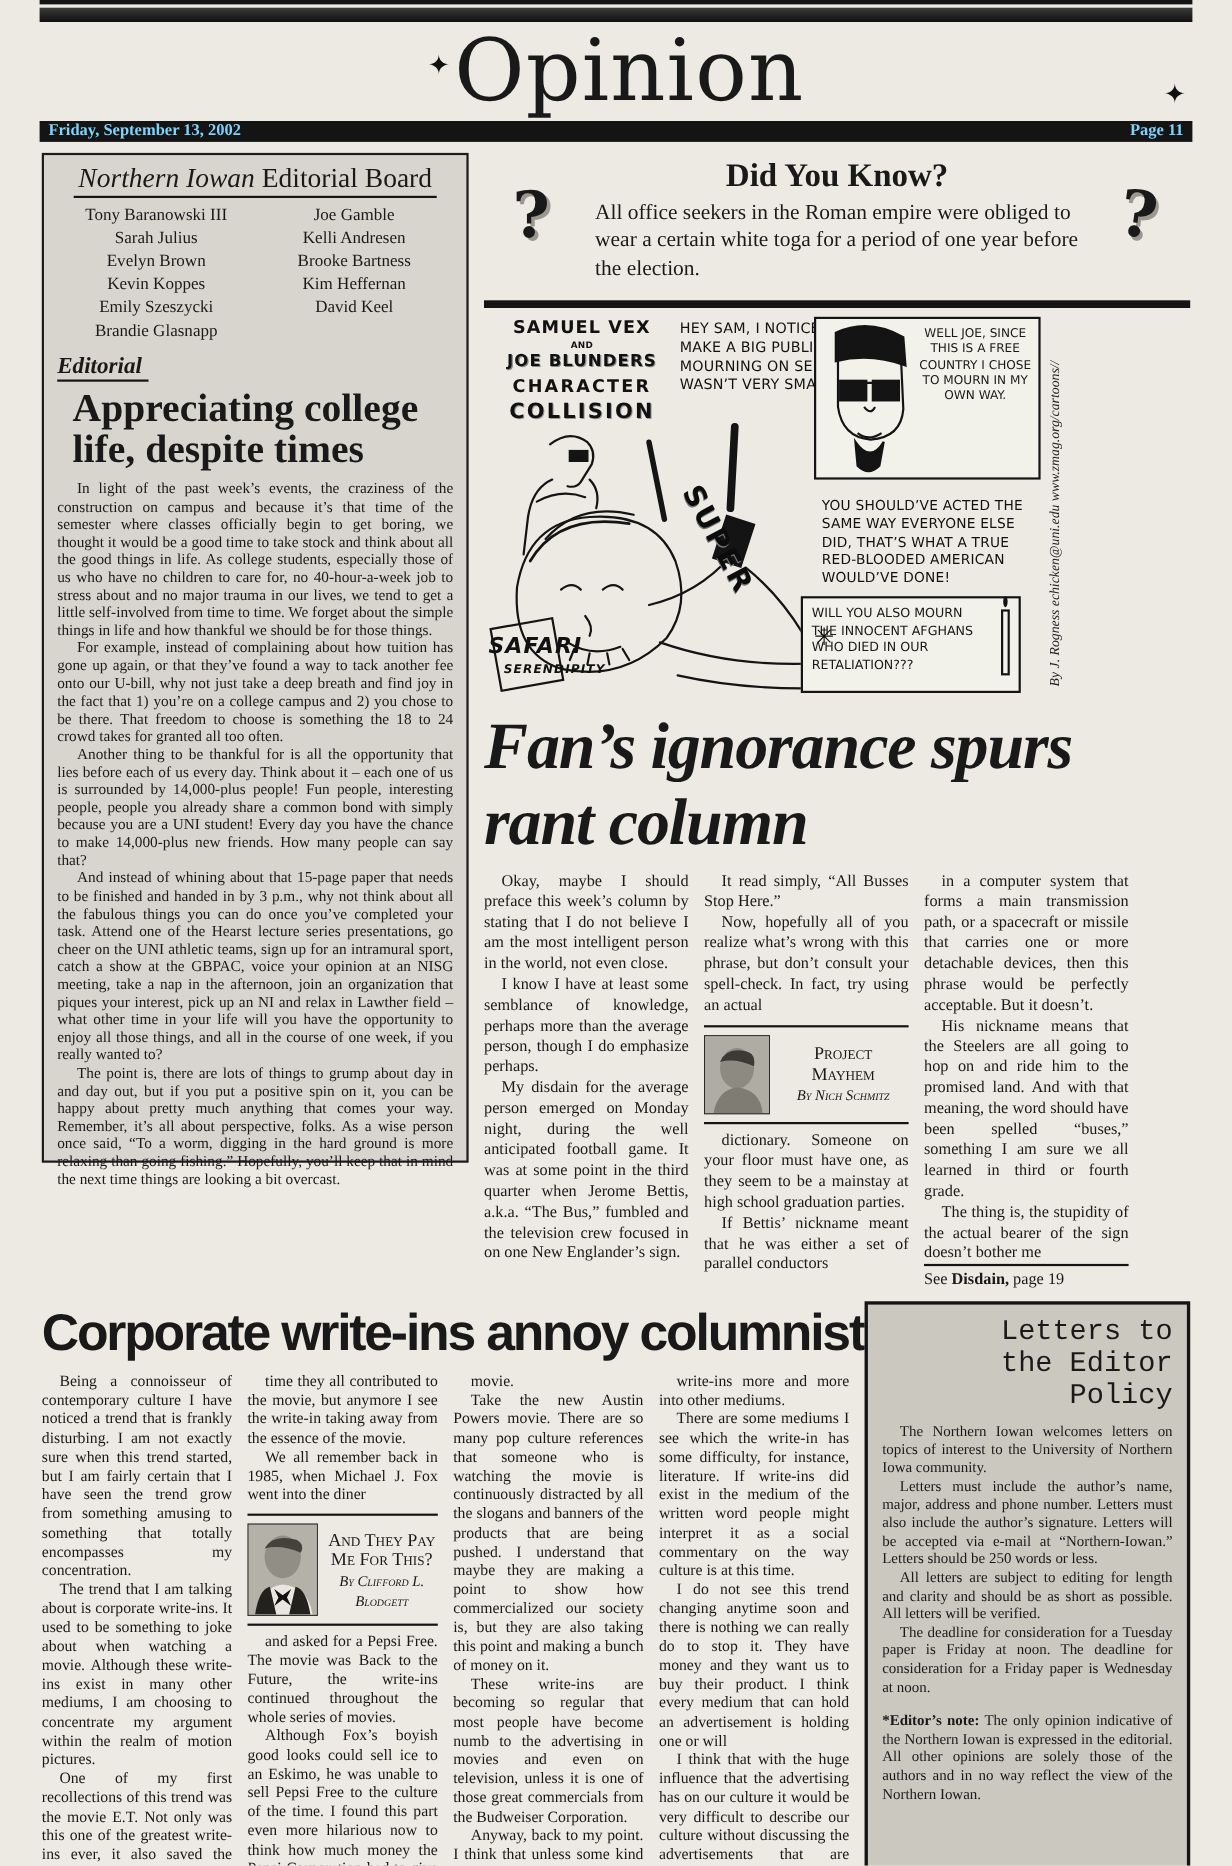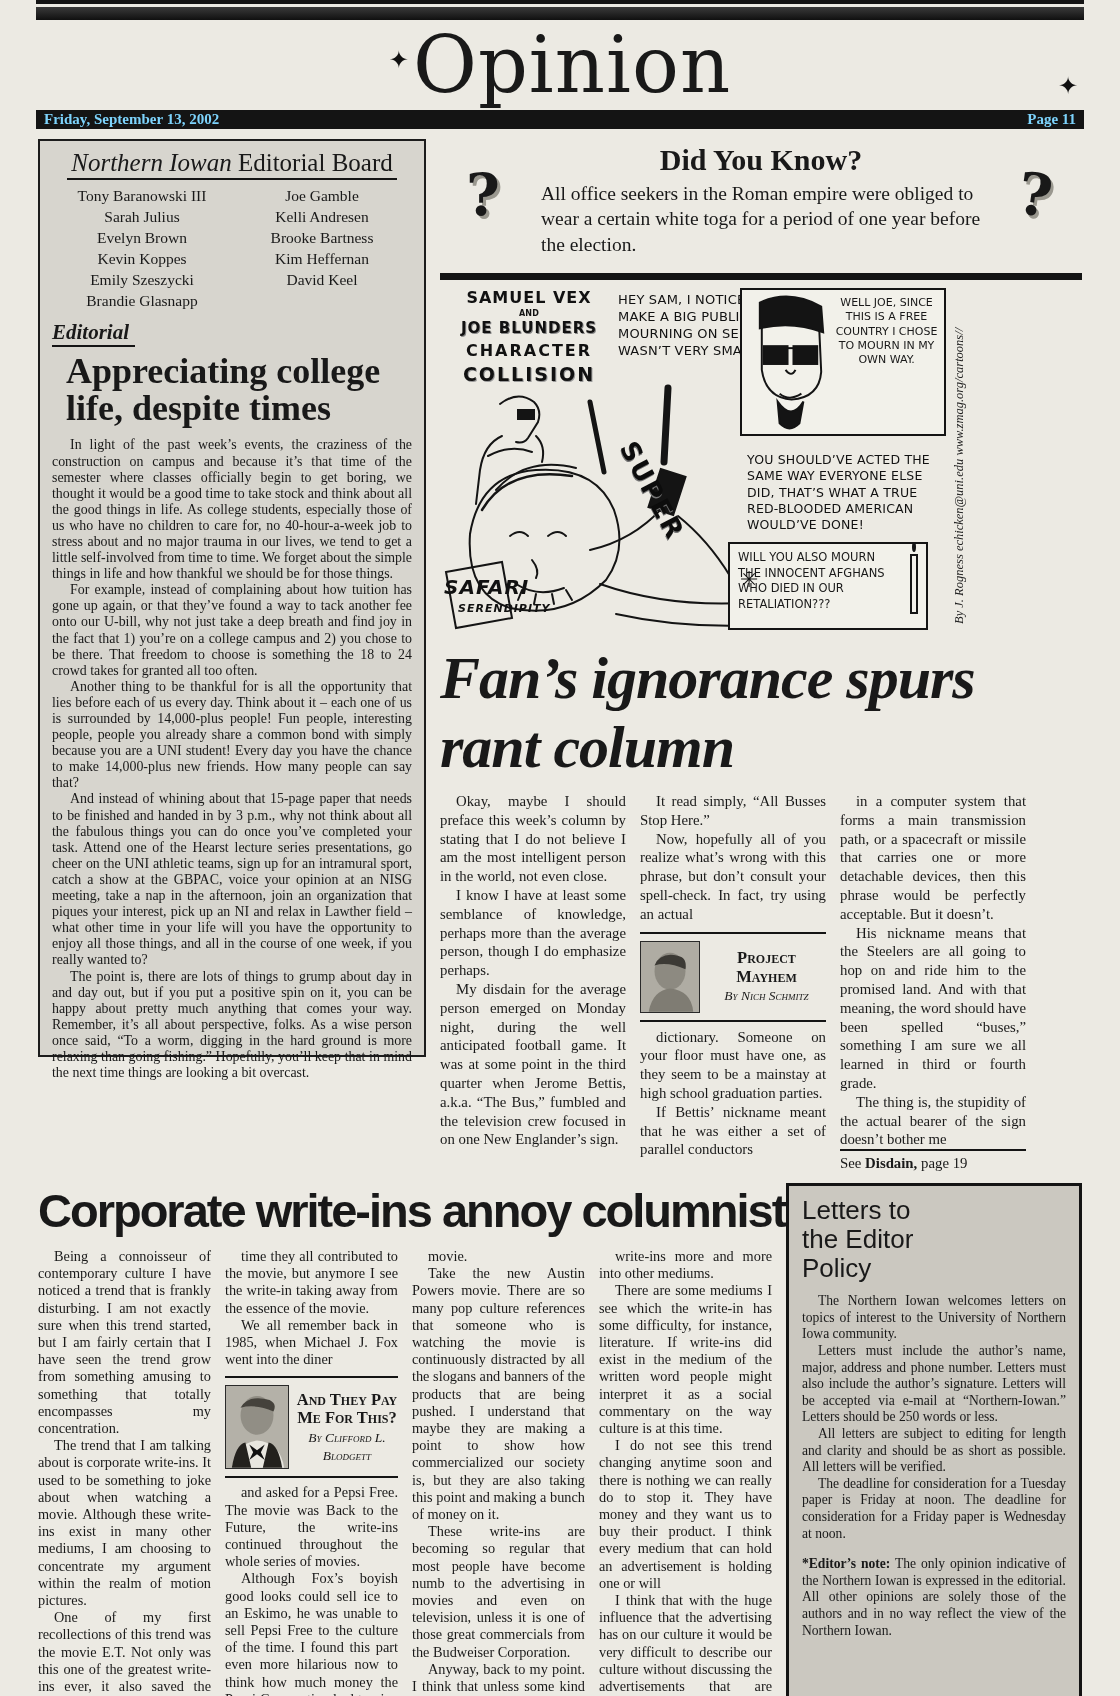--- a/index.html
+++ b/index.html
@@ -70,35 +70,35 @@
   
   .rant-headline { font-style:italic; font-weight:bold; font-size:60px; letter-spacing:-1px; margin:8px 0 10px; }
   .news-cols { display:flex; gap:14px; }
   .news-col p { font-size:14.8px; line-height:18.8px; text-align:justify; text-indent:16px; margin:0; }
   .rant-cols { width:588px; }
   .rant-cols .news-col { width:186px; }
   .byline-box { border-top:2px solid #141414; border-bottom:2px solid #141414; margin:8px 0 6px;
     padding:7px 0; display:flex; gap:7px; align-items:center; }
   .byline-photo { flex:none; border:1.5px solid #2a2a2a; background:#b9b6ad; }
   .byline-right { flex:1; text-align:center; }
-  .byline-title { font-variant:small-caps; font-weight:bold; font-size:16.5px; line-height:1.1; }
+  .byline-title { font-variant:small-caps; font-weight:normal; font-size:16.5px; line-height:1.1; }
   .byline-author { font-variant:small-caps; font-style:italic; font-size:13.5px; margin-top:2px; }
   .see-more { border-top:2px solid #141414; margin-top:6px; padding-top:3px; text-align:center;
     font-size:15.5px; text-indent:0 !important; }
   .see-more b { font-weight:bold; }
   
   .bottom-row { display:flex; gap:14px; margin:10px 38px 0; }
   .corp { width:734px; }
   .corp-headline { font-family:"Liberation Sans", sans-serif; font-weight:bold; font-size:47px;
     letter-spacing:-2px; margin:0 0 10px; white-space:nowrap; }
   .corp-cols .news-col { width:173px; }
   .corp-cols .news-col p { font-size:14.3px; line-height:17.2px; }
   .letters { width:296px; height:540px; border:3px solid #141414; background:#cbc8c0; padding:8px 13px; }
-  .letters-title { font-family:Liberation Sans, sans-serif; font-size:26px; line-height:1.12;
-    text-align:left; margin:2px 0 10px; }
+  .letters-title { font-family:Liberation Mono, monospace; font-size:26px; line-height:1.12;
+    text-align:right; margin:2px 0 10px; }
   .letters p { font-size:13.6px; line-height:16.6px; text-align:justify; text-indent:16px; margin:0; }
   .letters .note { margin-top:14px; text-indent:0; }
   .letters .note b { font-weight:bold; }
 </style>
 </head>
 <body>
 
 <div class="rule-thin"></div>
 <div class="rule-thick"></div>
 

